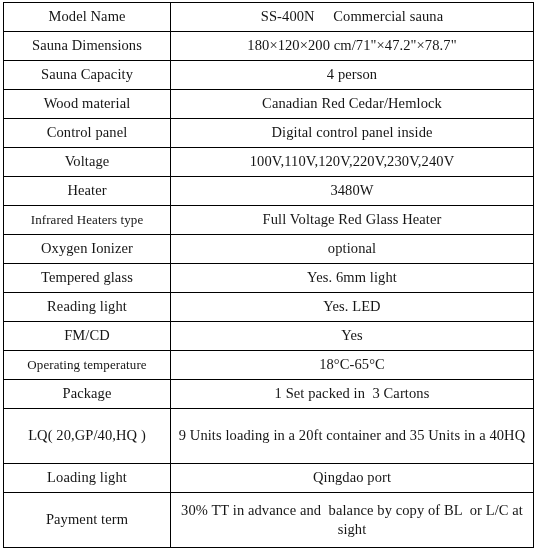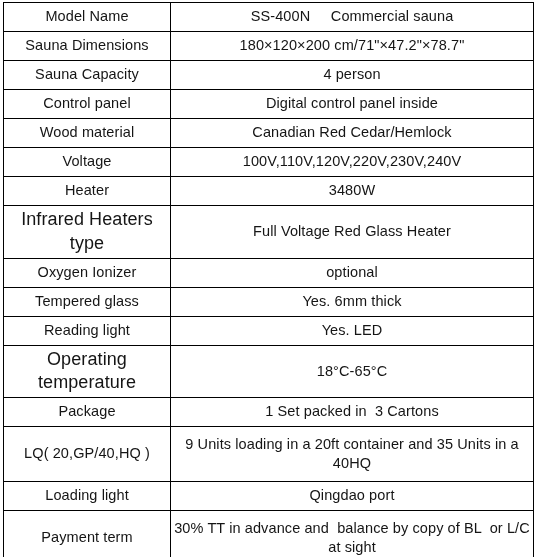--- a/index.html
+++ b/index.html
@@ -25,26 +25,27 @@
   #spec-table col.value-col { width: 363px; }
   #spec-table td {
     border: 1px solid #000000;
     color: #151515;
     font-size: 14.5px;
     line-height: 1.32;
     text-align: center;
     vertical-align: middle;
     padding: 2px 3px;
     white-space: pre-wrap;
+    font-family: Liberation Serif, serif;
   }
   #spec-table tr.single-line td { height: 24px; }
   #spec-table tr.two-line td { height: 50px; }
   #spec-table td.label-cell { letter-spacing: 0.1px; }
   #spec-table td.value-cell { letter-spacing: 0.1px; }
-  #spec-table td.tight { font-size: 18px; padding-left: 0; padding-right: 0; }
+  #spec-table td.tight { font-size: 13px; padding-left: 0; padding-right: 0; }
 </style>
 </head>
 <body>
 
 <table id="spec-table">
   <colgroup>
     <col class="label-col">
     <col class="value-col">
   </colgroup>
   <tbody>
@@ -54,50 +55,54 @@
       </tr>
       <tr class="single-line">
         <td class="label-cell">Sauna Dimensions</td>
         <td class="value-cell">180×120×200 cm/71"×47.2"×78.7"</td>
       </tr>
       <tr class="single-line">
         <td class="label-cell">Sauna Capacity</td>
         <td class="value-cell">4 person</td>
       </tr>
       <tr class="single-line">
+        <td class="label-cell">Wood material</td>
+        <td class="value-cell">Canadian Red Cedar/Hemlock</td>
+      </tr>
+      <tr class="single-line">
         <td class="label-cell">Control panel</td>
         <td class="value-cell">Digital control panel inside</td>
-      </tr>
-      <tr class="single-line">
-        <td class="label-cell">Wood material</td>
-        <td class="value-cell">Canadian Red Cedar/Hemlock</td>
       </tr>
       <tr class="single-line">
         <td class="label-cell">Voltage</td>
         <td class="value-cell">100V,110V,120V,220V,230V,240V</td>
       </tr>
       <tr class="single-line">
         <td class="label-cell">Heater</td>
         <td class="value-cell">3480W</td>
       </tr>
       <tr class="single-line">
         <td class="label-cell tight">Infrared Heaters type</td>
         <td class="value-cell">Full Voltage Red Glass Heater</td>
       </tr>
       <tr class="single-line">
         <td class="label-cell">Oxygen Ionizer</td>
         <td class="value-cell">optional</td>
       </tr>
       <tr class="single-line">
         <td class="label-cell">Tempered glass</td>
-        <td class="value-cell">Yes. 6mm thick</td>
+        <td class="value-cell">Yes. 6mm light</td>
       </tr>
       <tr class="single-line">
         <td class="label-cell">Reading light</td>
         <td class="value-cell">Yes. LED</td>
+      </tr>
+      <tr class="single-line">
+        <td class="label-cell">FM/CD</td>
+        <td class="value-cell">Yes</td>
       </tr>
       <tr class="single-line">
         <td class="label-cell tight">Operating temperature</td>
         <td class="value-cell">18°C-65°C</td>
       </tr>
       <tr class="single-line">
         <td class="label-cell">Package</td>
         <td class="value-cell">1 Set packed in  3 Cartons</td>
       </tr>
       <tr class="two-line">

